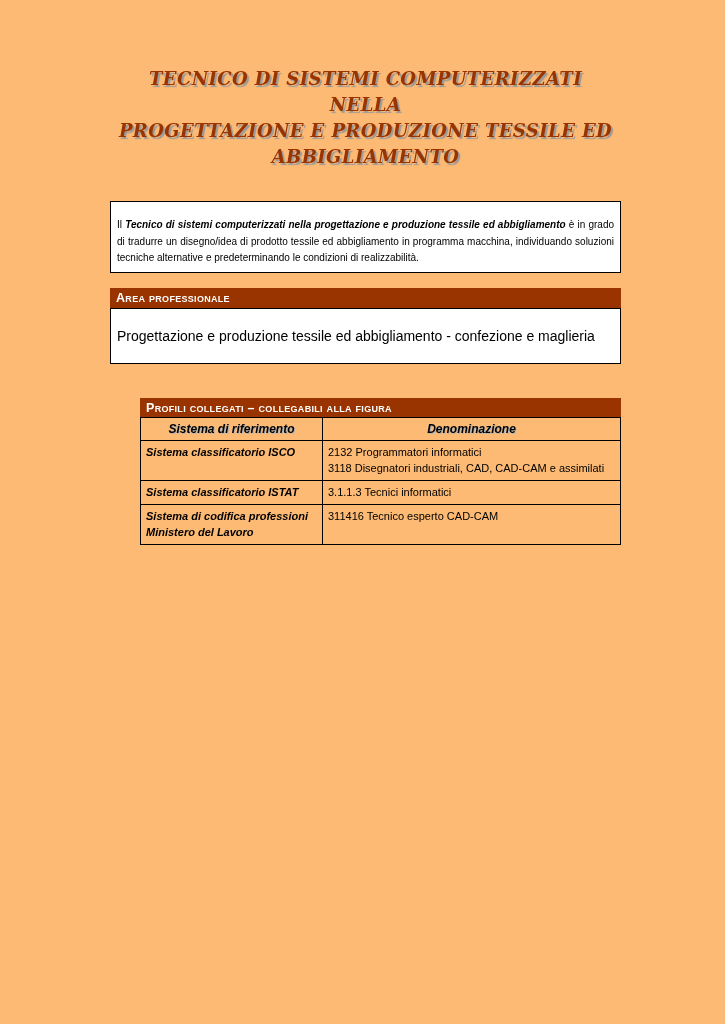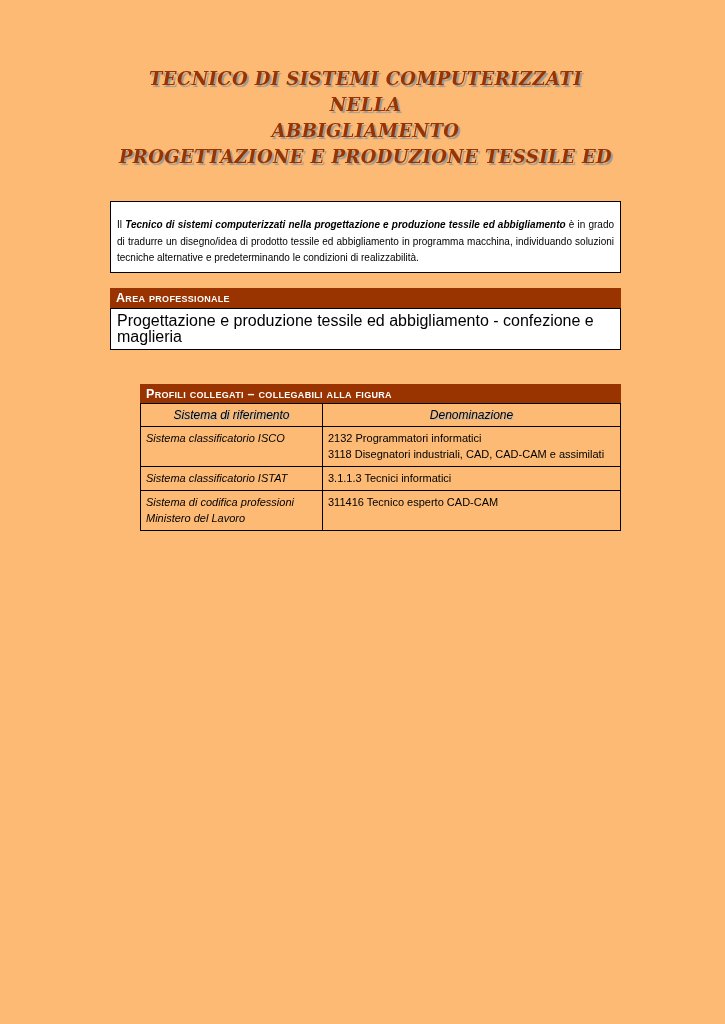--- a/index.html
+++ b/index.html
@@ -50,67 +50,67 @@
     padding:15px 6px 5px 6px;
     font-size:10px;
     line-height:16.5px;
     text-align:justify;
     margin-top:31px;
   }
   .desc-box .figure-name{font-weight:bold;font-style:italic;}
 
   .area-section{margin-top:15px;border-radius:20px;}
   .area-box{
-    padding:4px 6px;
-    font-size:16px;
+    padding:19px 6px;
+    font-size:14px;
     line-height:16px;
   }
 
   .profili-section{margin-top:34px;padding-left:30px;}
   table.ref-table{
     width:100%;
     border-collapse:collapse;
     table-layout:fixed;
     margin-top:-1px;
   }
   table.ref-table col.c1{width:182px;}
   table.ref-table th, table.ref-table td{
     border:1px solid var(--border,#000);
     vertical-align:top;
   }
   table.ref-table th{
     font-size:12px;
-    font-weight:normal;
+    font-weight:bold;
     font-style:italic;
     text-align:center;
     padding:4px 4px;
     text-shadow:1px 1px 0 #b5b5b5;
   }
   table.ref-table td{
     font-size:11px;
     line-height:16px;
     padding:3px 5px 4px 5px;
   }
   td.sys{
-    font-weight:normal;
+    font-weight:bold;
     font-style:italic;
     line-height:18px;
   }
   td.den div{min-height:16px;}
 </style>
 </head>
 <body>
 
 <div class="page">
   <div class="content">
 
     <h1 class="title">
       <div>TECNICO DI SISTEMI COMPUTERIZZATI NELLA</div>
+      <div>PROGETTAZIONE E PRODUZIONE TESSILE ED</div>
       <div>ABBIGLIAMENTO</div>
-      <div>PROGETTAZIONE E PRODUZIONE TESSILE ED</div>
     </h1>
 
     <section class="desc-section">
       <div class="box desc-box">
         <p><span>Il </span><span class="figure-name">Tecnico di sistemi computerizzati nella progettazione e produzione tessile ed abbigliamento</span><span> è in grado di tradurre un disegno/idea di prodotto tessile ed abbigliamento in programma macchina, individuando soluzioni tecniche alternative e predeterminando le condizioni di realizzabilità.</span></p>
       </div>
     </section>
 
     <section class="area-section">
       <div class="section-bar">Area professionale</div>

